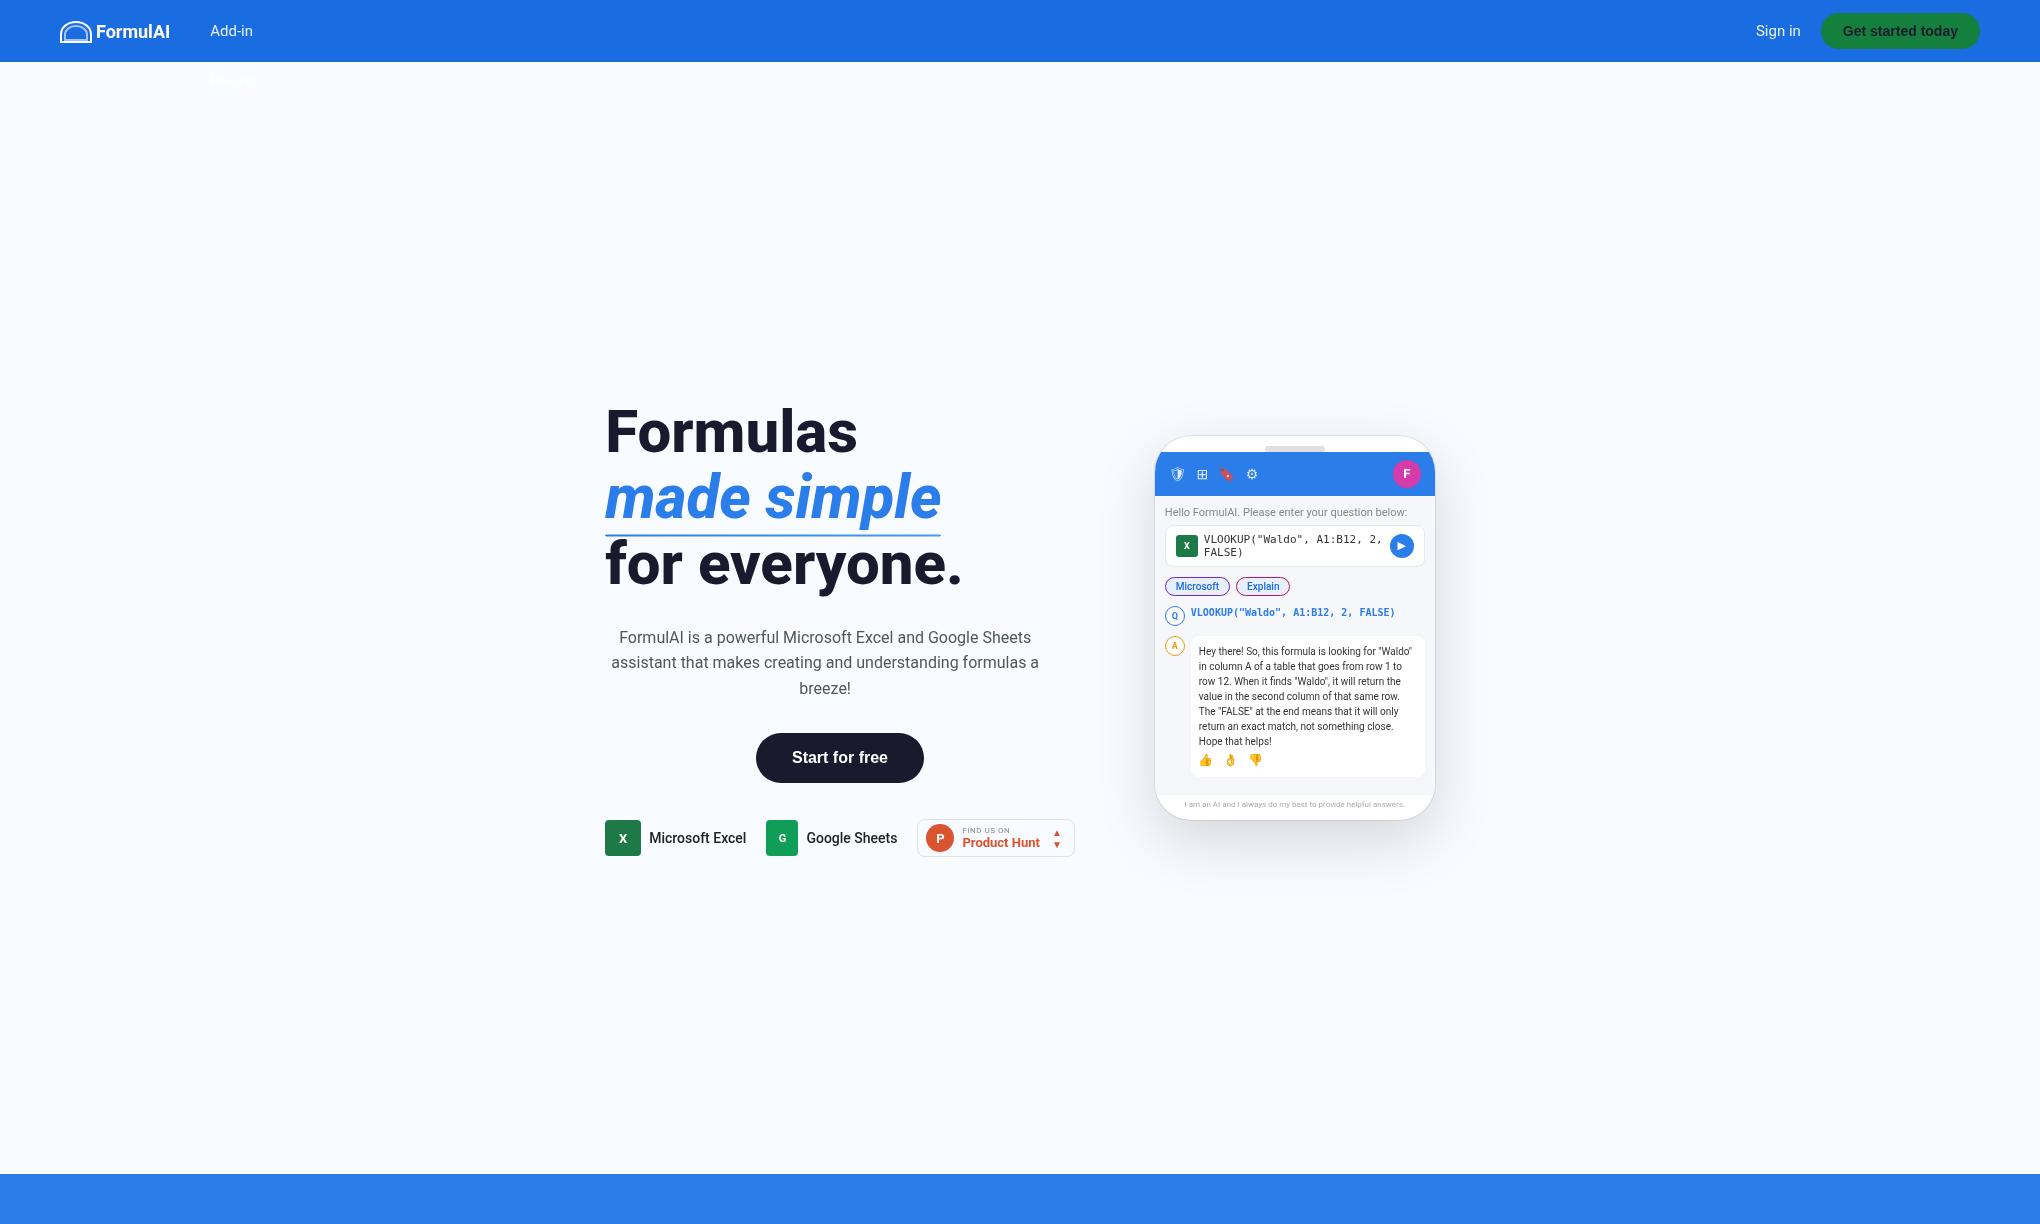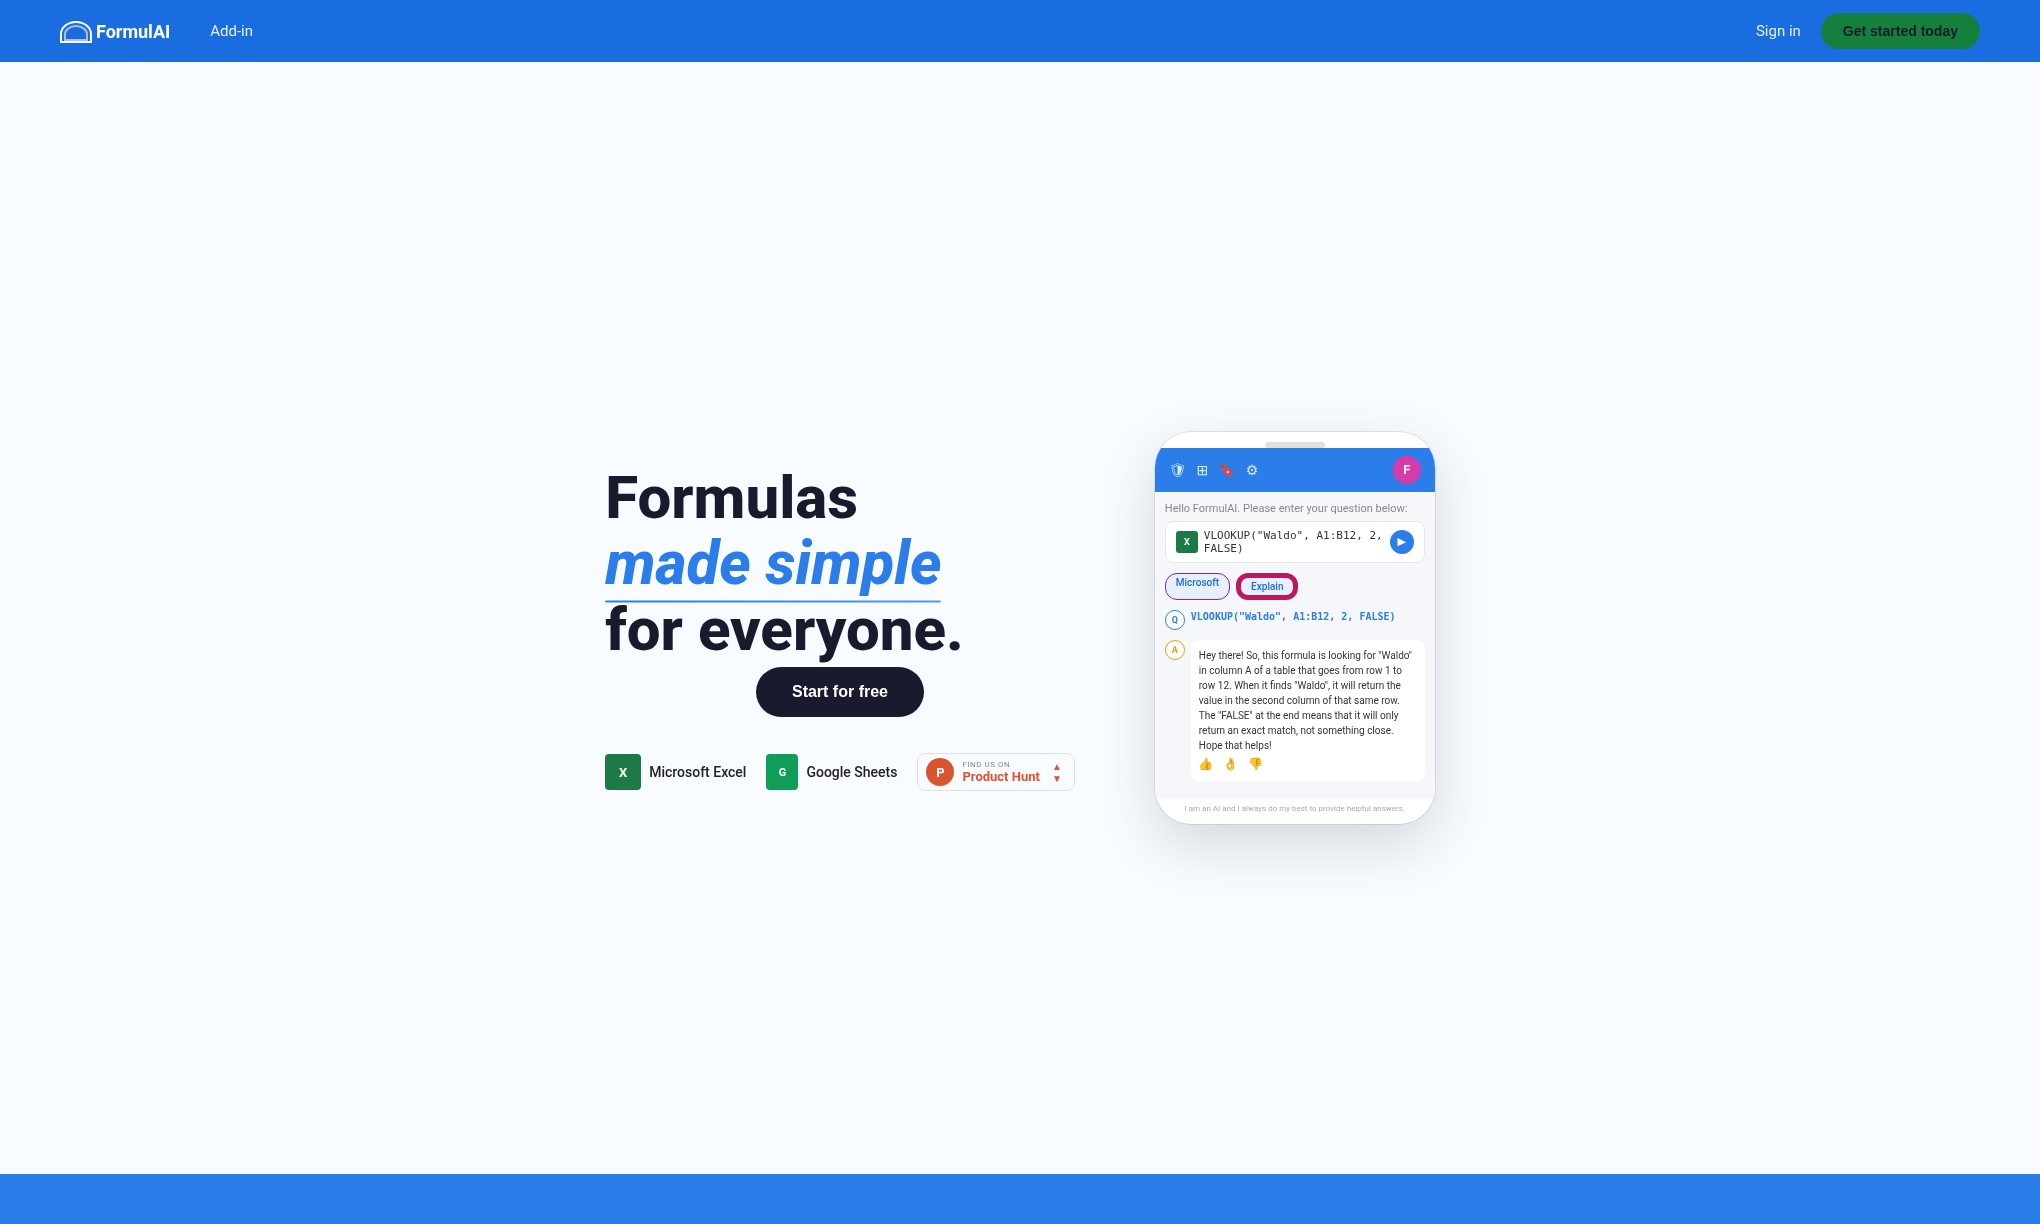--- a/index.html
+++ b/index.html
@@ -174,21 +174,21 @@
       display: flex; align-items: center; justify-content: center;
       color: #fff; font-size: 11px; cursor: pointer; flex-shrink: 0;
     }
 
     
     .chat-tags { display: flex; gap: 6px; margin-bottom: 10px; }
     .tag {
       border-radius: 12px; padding: 3px 10px; font-size: 10px; font-weight: 500; cursor: pointer;
     }
     .tag-microsoft { background: #e8f0fe; color: #1a6de0; border: 1px solid #6d28d9; }
-    .tag-explain { background: #e8f0fe; color: #1a6de0; border: 5px solid #be185d; }
+    .tag-explain { background: #e8f0fe; color: #1a6de0; border: 1px solid #be185d; }
 
     
     .chat-msg { display: flex; gap: 6px; margin-bottom: 10px; align-items: flex-start; }
     .chat-msg-avatar {
       width: 20px; height: 20px; border-radius: 50%; border: 1.5px solid #2b7de9;
       display: flex; align-items: center; justify-content: center;
       font-size: 9px; font-weight: 700; color: #2b7de9; flex-shrink: 0; background: #fff;
     }
     .chat-msg-bubble { font-size: 10px; color: #2b7de9; font-family: monospace; line-height: 1.4; font-weight: 600; }
     .chat-msg-bubble-plain { font-size: 10px; color: #333; line-height: 1.5; }
@@ -233,20 +233,21 @@
 </nav>
 
 <section class="hero">
 
   <div class="hero-left">
     <h1 class="hero-title">
       <span>Formulas</span><br>
       <span class="hero-title-blue">made simple</span><br>
       <span>for everyone.</span>
     </h1>
+    <p class="hero-subtitle">FormulAI is a powerful Microsoft Excel and Google Sheets assistant that makes creating and understanding formulas a breeze!</p>
     <button class="hero-start-btn">Start for free</button>
     <div class="hero-badges">
       <div class="badge-excel">
         <div class="excel-icon">X</div>
         <span>Microsoft Excel</span>
       </div>
       <div class="badge-sheets">
         <div class="sheets-icon">G</div>
         <span>Google Sheets</span>
       </div>

